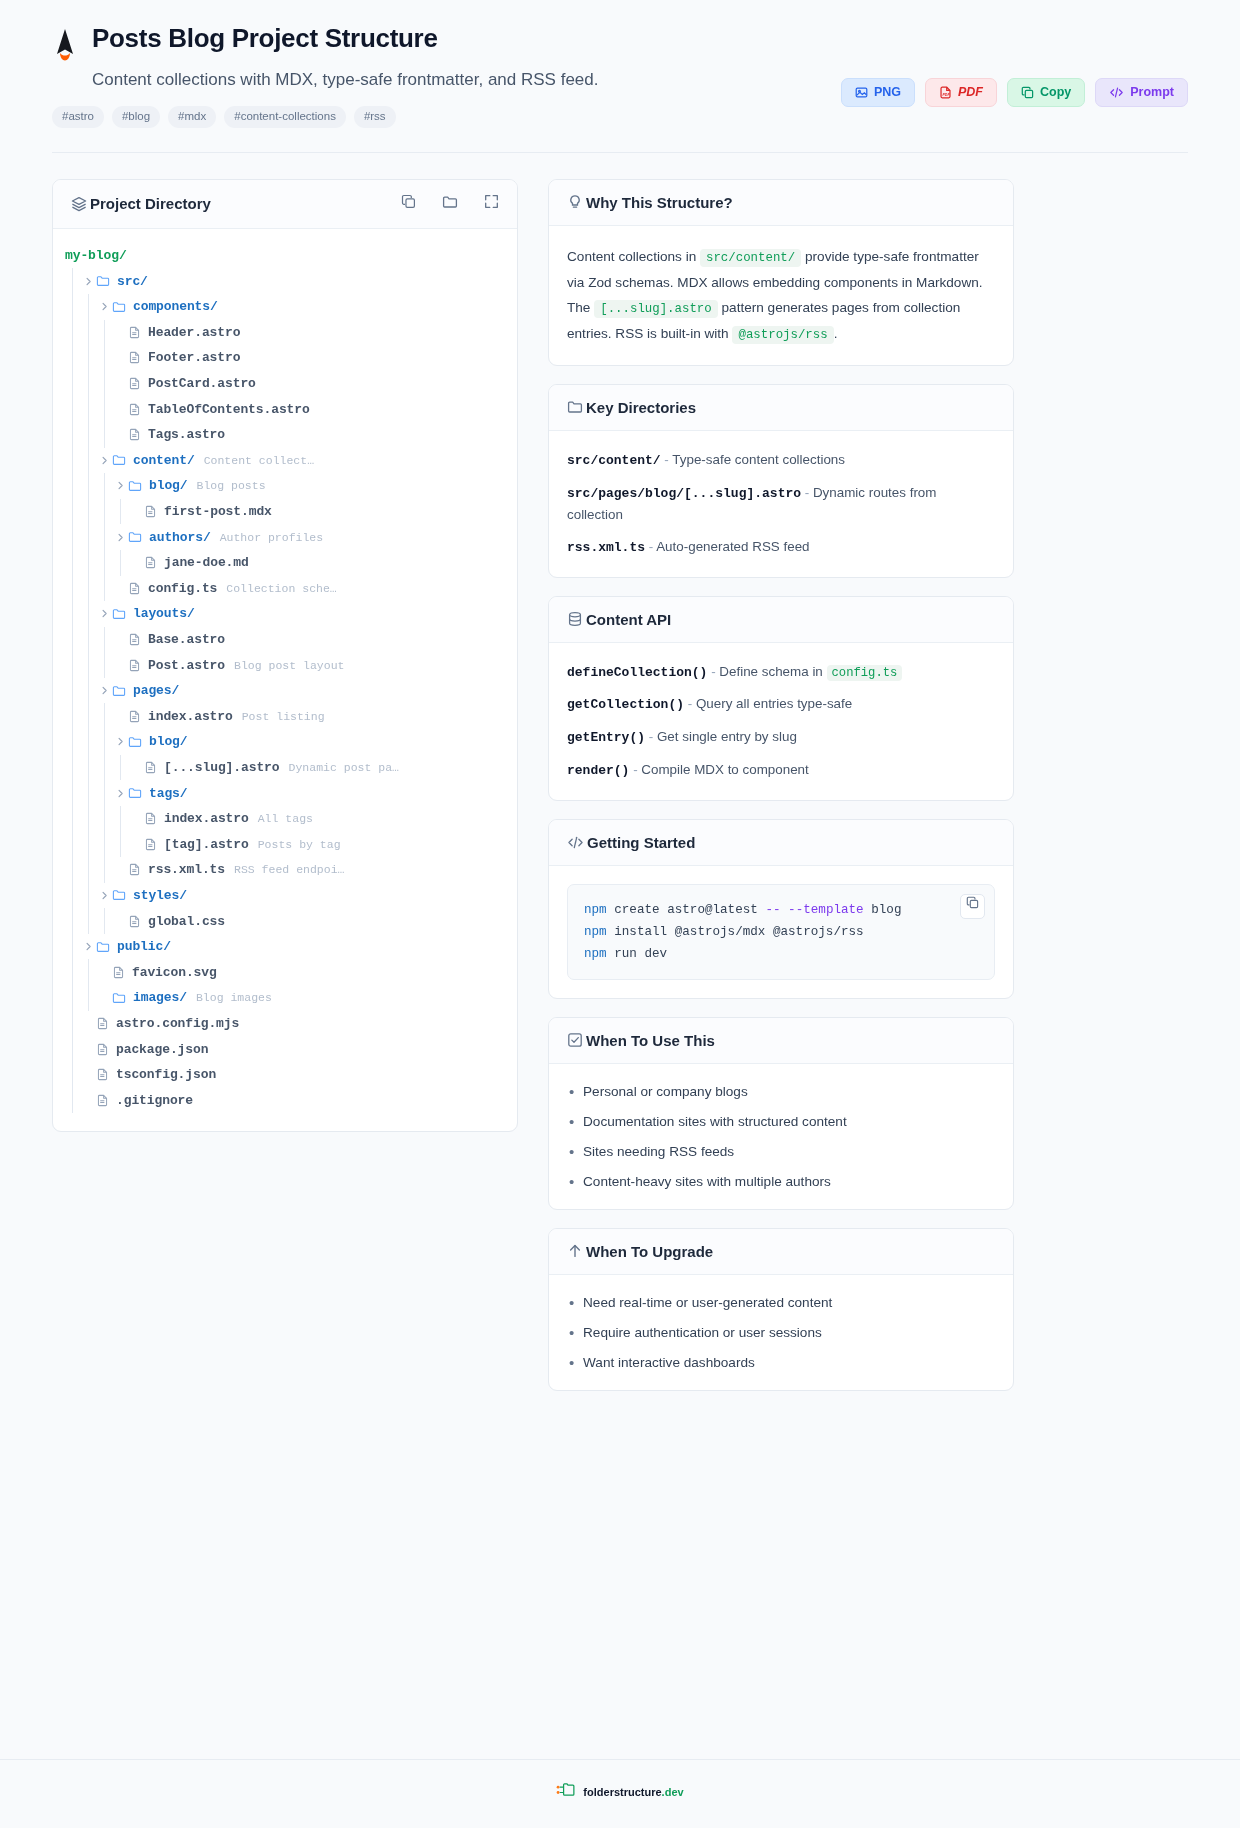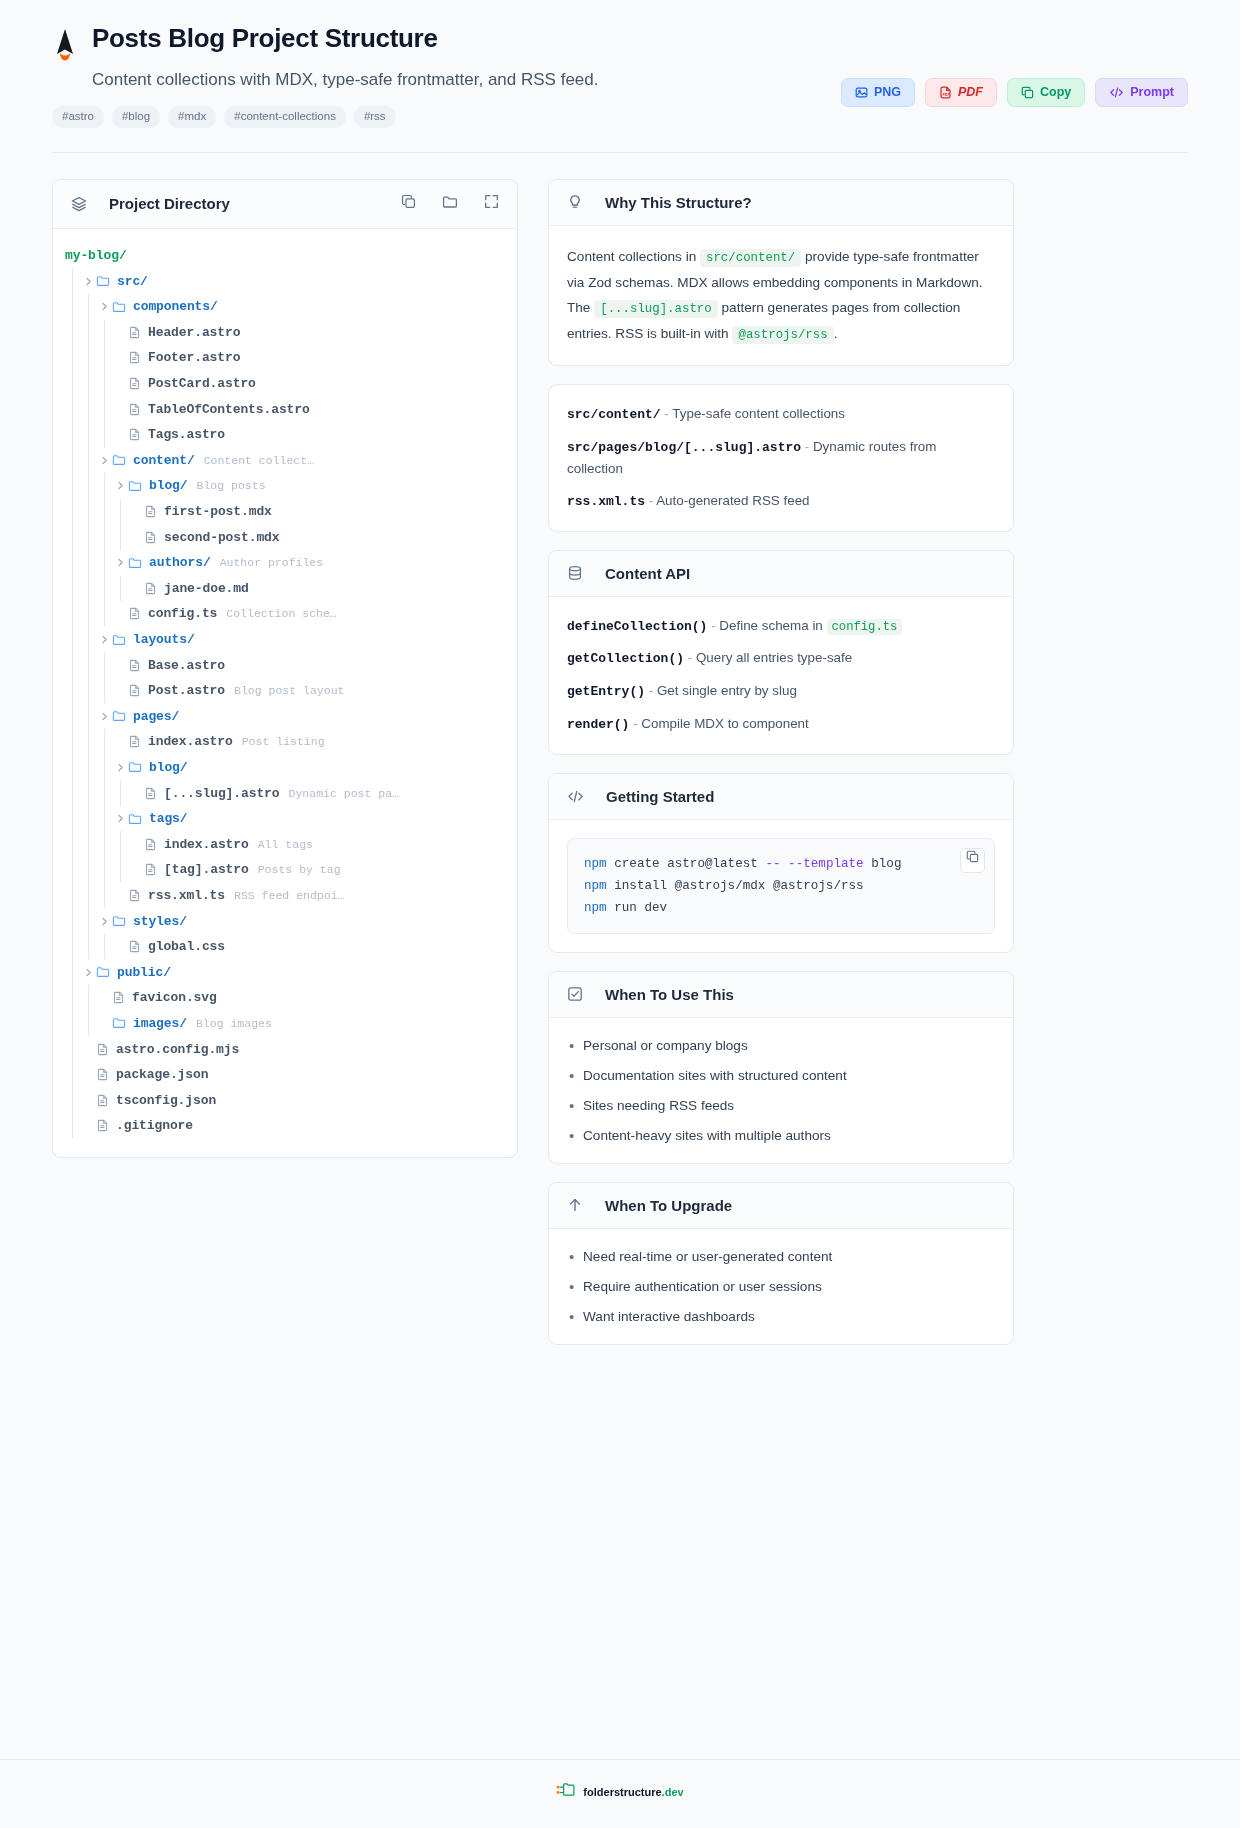--- a/index.html
+++ b/index.html
@@ -43,21 +43,21 @@
   
   .body { display: flex; gap: 30px; padding: 26px 52px 0 52px; align-items: flex-start; }
   .col-left { width: 466px; flex: 0 0 466px; }
   .col-right { width: 466px; flex: 0 0 466px; }
 
   .card {
     background: #ffffff; border: 1px solid #e5eaf0; border-radius: 9px;
     overflow: hidden; margin-bottom: 18px;
   }
   .card-head {
-    display: flex; align-items: center; gap: 22px;
+    display: flex; align-items: center; gap: 3px;
     padding: 14px 18px; border-bottom: 1px solid #eaeff4; background: #fbfcfe;
   }
   .card-head .chead-title { font-size: 15px; font-weight: bold; color: #1e293b; }
   .card-head .chead-icon { color: #64748b; display: flex; align-items: center; }
   .card-head-actions { margin-left: auto; display: flex; gap: 26px; color: #64748b; align-items: center; }
   .card-body { padding: 18px 18px 18px 18px; }
 
   
   .tree { padding: 14px 0 18px 0; font-family: "Liberation Mono", monospace; font-size: 13px; }
   .row { display: flex; align-items: center; height: 25.6px; white-space: nowrap; }
@@ -403,38 +403,20 @@
                 </svg>
               </span>
               <span class="nm">first-post.mdx</span>
             </div>
             <div class="row">
               <span class="guides">
                 <span style="width: 12px; flex: 0 0 12px;"></span>
                 <span class="guide line"></span>
                 <span class="guide line"></span>
                 <span class="guide line"></span>
-                <span class="guide line"></span>
-              </span>
-              <span class="chev blank"></span>
-              <span class="ficon file">
-                <svg width="13" height="13" viewBox="0 0 16 16" fill="none" stroke="currentColor" stroke-width="1.25" stroke-linejoin="round">
-                  <path d="M9.4 1.7 H4.2 a1.2 1.2 0 0 0 -1.2 1.2 v10.2 a1.2 1.2 0 0 0 1.2 1.2 h7.6 a1.2 1.2 0 0 0 1.2 -1.2 V5.3 Z"></path>
-                  <path d="M9.4 1.7 V5.3 H13"></path>
-                  <path d="M5.2 8.2 h5.1 M5.2 10.4 h5.1"></path>
-                </svg>
-              </span>
-              <span class="nm">second-post.mdx</span>
-            </div>
-            <div class="row">
-              <span class="guides">
-                <span style="width: 12px; flex: 0 0 12px;"></span>
-                <span class="guide line"></span>
-                <span class="guide line"></span>
-                <span class="guide line"></span>
               </span>
               <span class="chev">
                 <svg width="9" height="9" viewBox="0 0 10 10" fill="none" stroke="currentColor" stroke-width="1.3" stroke-linecap="round" stroke-linejoin="round">
                   <path d="M3.4 1.6 L6.8 5 L3.4 8.4"></path>
                 </svg>
               </span>
               <span class="ficon folder">
                 <svg width="14" height="14" viewBox="0 0 16 16" fill="none" stroke="currentColor" stroke-width="1.25" stroke-linejoin="round">
                   <path d="M1.6 4.2 a1 1 0 0 1 1 -1 h3.1 l1.3 1.6 h6.4 a1 1 0 0 1 1 1 v6.2 a1 1 0 0 1 -1 1 H2.6 a1 1 0 0 1 -1 -1 Z"></path>
                 </svg>
@@ -838,20 +820,28 @@
             </svg>
           </span>
           <span class="chead-title">Why This Structure?</span>
         </div>
         <div class="card-body">
           <div class="para" id="why-para"><span>Content collections in </span><code class="chip">src/content/</code><span> provide type-safe frontmatter via Zod schemas. MDX allows embedding components in Markdown. The </span><code class="chip">[...slug].astro</code><span> pattern generates pages from collection entries. RSS is built-in with </span><code class="chip">@astrojs/rss</code><span>.</span></div>
         </div>
       </div>
 
       <div class="card">
+        <div class="card-head">
+          <span class="chead-icon">
+            <svg width="16" height="16" viewBox="0 0 16 16" fill="none" stroke="currentColor" stroke-width="1.3" stroke-linejoin="round">
+              <path d="M1.6 4.2 a1 1 0 0 1 1 -1 h3.1 l1.3 1.6 h6.4 a1 1 0 0 1 1 1 v6.2 a1 1 0 0 1 -1 1 H2.6 a1 1 0 0 1 -1 -1 Z"></path>
+            </svg>
+          </span>
+          <span class="chead-title">Key Directories</span>
+        </div>
         <div class="card-body" id="keydirs">
             <div class="kv"><b>src/content/</b><span class="sep"> - </span><span>Type-safe content collections</span></div>
             <div class="kv"><b>src/pages/blog/[...slug].astro</b><span class="sep"> - </span><span>Dynamic routes from collection</span></div>
             <div class="kv"><b>rss.xml.ts</b><span class="sep"> - </span><span>Auto-generated RSS feed</span></div>
           </div>
       </div>
 
       <div class="card">
         <div class="card-head">
           <span class="chead-icon">

